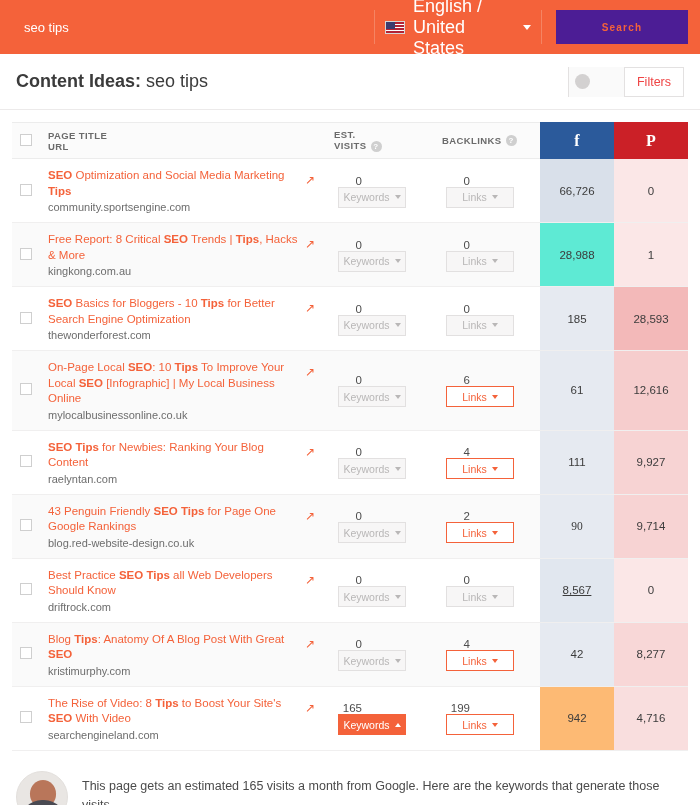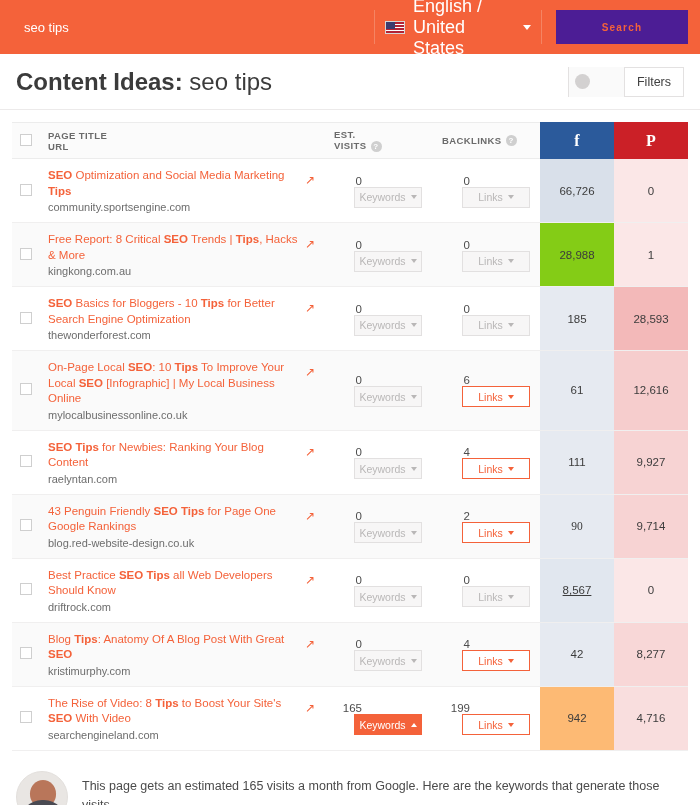--- a/index.html
+++ b/index.html
@@ -93,21 +93,21 @@
 
   
   .titlerow {
     height: 56px;
     display: flex;
     align-items: center;
     padding: 0 16px;
     border-bottom: 1px solid #eceaea;
   }
   .title {
-    font-size: 24px;
+    font-size: 18px;
     color: #3b3b3b;
   }
   .title b { font-weight: bold; }
   .title span.q { font-weight: normal; }
   .filters {
     margin-left: auto;
     display: flex;
     align-items: center;
     border: 1px solid #e3e1e1;
     height: 30px;
@@ -123,21 +123,21 @@
     background: #fafafa;
   }
   .toggle .knob {
     width: 15px; height: 15px;
     border-radius: 50%;
     background: #d3d1d1;
   }
   .filters-label {
     font-size: 12.5px;
     padding: 0 12px;
-    color: #404040;
+    color: #ef4444;
   }
 
   
   .tablewrap { padding: 12px 12px 0 12px; }
   table.main {
     width: 676px;
     border-collapse: collapse;
     table-layout: fixed;
     font-size: 11.5px;
   }
@@ -224,21 +224,21 @@
     color: #4c4c4c;
     vertical-align: middle;
   }
   .pill {
     display: inline-flex;
     align-items: center;
     justify-content: center;
     gap: 5px;
     height: 21px;
     width: 68px;
-    margin-left: 20px;
+    margin-left: 4px;
     border: 1px solid #e2e0e0;
     background: #f7f6f6;
     color: #b9b7b7;
     font-size: 10.5px;
     vertical-align: middle;
   }
   .pill.active {
     border-color: #f4623a;
     color: #f4623a;
     background: #fff;
@@ -375,21 +375,21 @@
           </tr>
           <tr class="alt">
             <td class="c-check"><span class="chk"></span></td>
             <td>
               <span class="ext">↗</span>
               <div class="page-title">Free Report: 8 Critical <b>SEO</b> Trends | <b>Tips</b>, Hacks &amp; More</div>
               <div class="page-url">kingkong.com.au</div>
             </td>
             <td><span class="num">0</span><span class="pill">Keywords<span class="ar"></span></span></td>
             <td><span class="num">0</span><span class="pill">Links<span class="ar"></span></span></td>
-            <td class="c-fb" style="background: #84cc16;">28,988</td>
+            <td class="c-fb" style="background: #5eead4;">28,988</td>
             <td class="c-pin" style="background: rgb(251, 231, 231);">1</td>
           </tr>
           <tr>
             <td class="c-check"><span class="chk"></span></td>
             <td>
               <span class="ext">↗</span>
               <div class="page-title"><b>SEO</b> Basics for Bloggers - 10 <b>Tips</b> for Better Search Engine Optimization</div>
               <div class="page-url">thewonderforest.com</div>
             </td>
             <td><span class="num">0</span><span class="pill">Keywords<span class="ar"></span></span></td>

